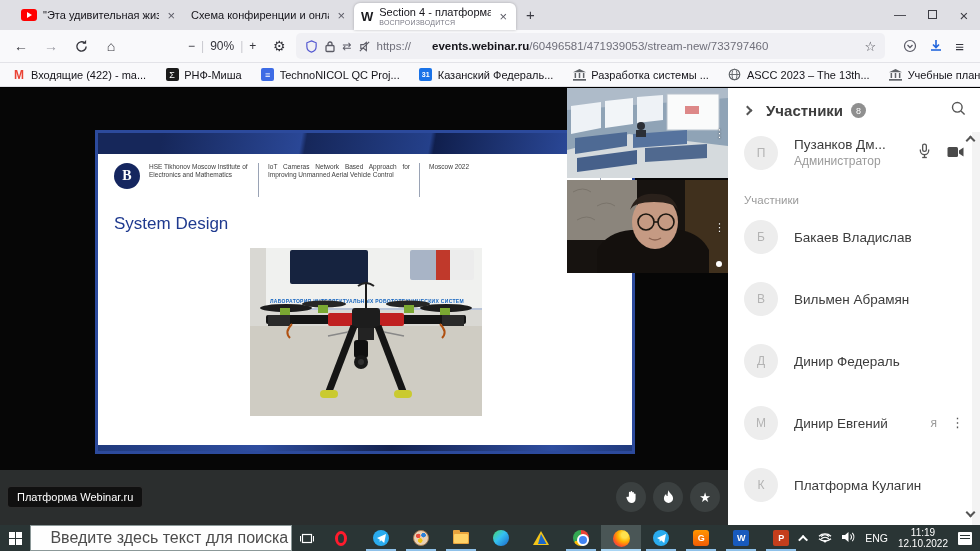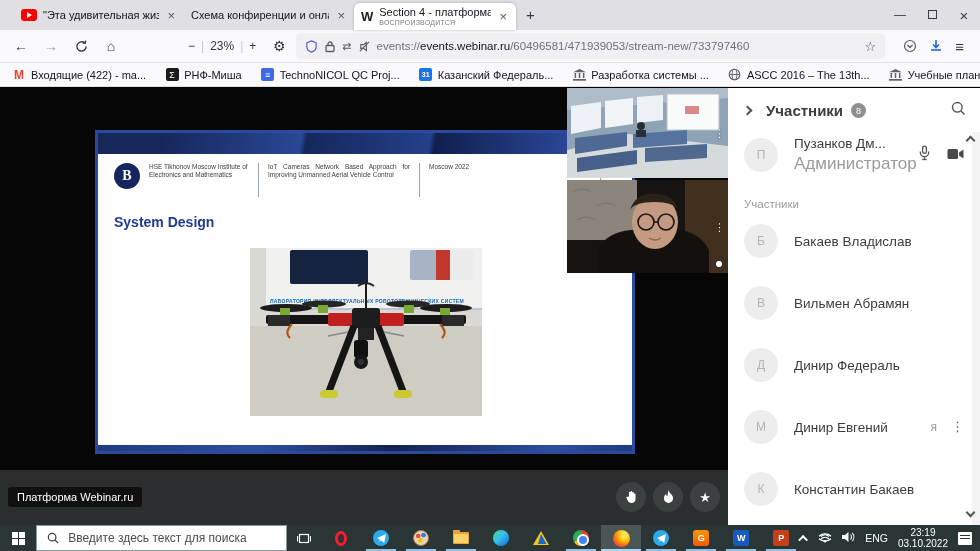--- a/index.html
+++ b/index.html
@@ -22,21 +22,21 @@
   .winctl span { width:32px; text-align:center; color:#3c3c43; font-size:12px; }
   .restore-glyph { display:inline-block; width:9px; height:9px; border:1px solid #3c3c43; }
 
   .toolbar { height:33px; background:#f9f9fb; border-bottom:1px solid #e3e3e8; display:flex; align-items:center; padding:0 8px; gap:4px; }
   .nav-btn { width:26px; text-align:center; font-size:14px; color:#35353c; flex:none; }
   .zoom-group { display:flex; align-items:center; gap:6px; margin:0 6px 0 60px; color:#35353c; font-size:12px; }
   .zoom-sep { color:#c9c9cf; }
   .urlbar { flex:1; height:26px; background:#f0f0f4; border-radius:5px; display:flex; align-items:center; gap:6px; padding:0 9px; min-width:0; }
   .url-text { font-size:11.5px; white-space:nowrap; overflow:hidden; }
   .url-prefix, .url-path { color:#6f6f7a; }
-  .url-domain { color:#15141a; font-weight:normal; }
+  .url-domain { color:#15141a; font-weight:bold;margin-left:21px; }
   .url-star { margin-left:auto; font-size:13px; color:#4a4a52; }
   .tb-icon { flex:none; display:grid; place-items:center; }
   .after-url { display:flex; align-items:center; gap:12px; padding:0 8px 0 14px; }
 
   .bookmarks { height:24px; background:#f9f9fb; border-bottom:1px solid #e0e0e5; display:flex; align-items:center; gap:19px; padding-left:12px; font-size:11px; color:#15141a; }
   .bm { display:flex; align-items:center; gap:5px; white-space:nowrap; }
   .bm-ic { width:14px; height:14px; display:grid; place-items:center; flex:none; }
   .ic-gmail { color:#ea4335; font-weight:bold; font-size:12px; }
   .ic-rnf { width:13px; height:13px; background:#1b1b1b; border-radius:2px; color:#fff; font-size:9px; display:grid; place-items:center; }
   .ic-tn { width:13px; height:13px; background:#3d6be5; border-radius:2px; color:#fff; font-size:9px; display:grid; place-items:center; }
@@ -50,21 +50,21 @@
   .slide { position:absolute; left:95px; top:42px; width:540px; height:324px; background:#fff; border:3px solid #2c4a9c; }
   .slide-band { height:21px; background:linear-gradient(100deg,#16275a 12%,#2a4796 38%,#16275a 39%,#24408a 62%,#101f4d 63%,#2a4796 88%,#16275a 100%); }
   .slide-head { display:flex; align-items:flex-start; gap:9px; margin:9px 16px 0 16px; }
   .hse-logo { width:26px; height:26px; border-radius:50%; background:#15265f; color:#fff; font-family:"Liberation Serif",serif; font-weight:bold; font-size:14px; display:grid; place-items:center; flex:none; }
   .sh-col { font-size:6.5px; line-height:1.3; color:#3c3c3c; }
   .sh-c1 { width:100px; }
   .sh-c2 { width:142px; text-align:justify; }
   .sh-c3 { width:78px; }
   .sh-div { width:1px; align-self:stretch; background:#9aa3b5; min-height:34px; }
   .slide-num { font-size:11px; font-weight:bold; color:#333; padding-top:4px; }
-  .slide-title { margin:17px 0 0 16px; font-size:14px; font-weight:bold; color:#1f3a8f; }
+  .slide-title { margin:17px 0 0 16px; font-size:17px; font-weight:normal; color:#1f3a8f; }
   .slide-bottom { position:absolute; left:0; right:0; bottom:0; height:6px; background:linear-gradient(90deg,#203a7d,#2e4d9f 30%,#14224f 55%,#2e4d9f 85%,#203a7d); }
 
   .photo { position:absolute; left:152px; top:115px; width:232px; height:168px; background:#cfccc3; overflow:hidden; }
   .photo-wall { position:absolute; left:0; right:0; top:0; height:78px; background:#d9d8d3; }
   .photo-banner { position:absolute; left:16px; right:0; top:0; height:62px; background:#f0f1ef; border-bottom:2px solid #b9c4d8; }
   .banner-blob1 { position:absolute; left:24px; top:2px; width:78px; height:34px; background:#16233f; border-radius:2px; }
   .banner-blob2 { position:absolute; right:8px; top:2px; width:64px; height:30px; background:linear-gradient(90deg,#a8b4c6 40%,#c0392b 40%,#c0392b 62%,#ececec 62%); border-radius:2px; }
   .banner-text { position:absolute; left:4px; right:2px; bottom:4px; font-size:5px; font-weight:bold; color:#1565c0; letter-spacing:.3px; white-space:nowrap; overflow:hidden; }
   .photo svg.drone { position:absolute; left:8px; top:34px; }
 
@@ -84,36 +84,36 @@
   .chev-right { width:7px; height:7px; border-right:2px solid #555; border-top:2px solid #555; transform:rotate(45deg); flex:none; }
   .panel-title { margin-left:15px; font-size:15px; color:#3d3d3d; font-weight:bold; }
   .count-badge { margin-left:8px; width:15px; height:15px; border-radius:50%; background:#8f8f8f; color:#fff; font-size:9px; display:grid; place-items:center; }
   .panel-search { margin-left:auto; }
   .sec-label { font-size:11.5px; color:#9b9b9b; margin:9px 0 2px 16px; }
   .p-row { display:flex; align-items:center; padding:8px 16px; }
   .avatar { width:34px; height:34px; border-radius:50%; background:#ededed; color:#b3b3b3; font-size:12px; display:grid; place-items:center; flex:none; }
   .p-name { margin-left:16px; font-size:13.5px; color:#3c3c3c; }
   .host-name { line-height:1.25; margin-left:16px; }
   .host-name .p-name { margin-left:0; }
-  .p-role { font-size:17px; color:#9b9b9b; }
+  .p-role { font-size:12px; color:#9b9b9b; }
   .host-icons { margin-left:auto; display:flex; gap:16px; align-items:center; }
   .row-right { margin-left:auto; display:flex; gap:14px; align-items:center; }
   .me-label { font-size:12px; color:#9b9b9b; }
   .dots-menu { color:#555; font-size:13px; line-height:.8; }
   .scroll-track { position:absolute; right:0; top:44px; bottom:0; width:8px; background:#f3f3f3; }
   .scroll-up { position:absolute; right:6px; top:49px; width:7px; height:7px; border-left:2px solid #555; border-top:2px solid #555; transform:rotate(45deg); }
   .scroll-down { position:absolute; right:6px; bottom:9px; width:7px; height:7px; border-right:2px solid #555; border-bottom:2px solid #555; transform:rotate(45deg); }
 
   
   .taskbar { position:absolute; left:0; right:0; bottom:0; height:26px; background:#2a3535; display:flex; align-items:stretch; color:#fff; }
   .start { width:38px; display:grid; place-items:center; }
   .win-logo { display:grid; grid-template-columns:6px 6px; grid-template-rows:6px 6px; gap:1px; transform:none; }
   .win-logo i { background:#fff; }
   .tb-search { width:262px; background:#fefefe; border:1px solid #8b9898; display:flex; align-items:center; gap:9px; padding:0 10px; }
-  .tb-search-text { font-size:12px; color:#4c4c4c; white-space:nowrap; }
+  .tb-search-text { font-size:16px; color:#4c4c4c; white-space:nowrap; }
   .taskview { width:36px; display:grid; place-items:center; }
   .apps { display:flex; }
   .app { width:40px; display:grid; place-items:center; position:relative; }
   .app.active { background:#4a5656; }
   .app .ind { position:absolute; bottom:0; left:5px; right:5px; height:2.5px; background:#8fc1e9; }
   .app.active .ind { left:0; right:0; background:#a9d6f5; }
   .ic-opera { width:12px; height:15px; border:3.5px solid #ff1b2d; border-radius:50%; }
   .ic-tg { width:16px; height:16px; border-radius:50%; background:#2aabee; display:grid; place-items:center; }
   .ic-paint { width:16px; height:16px; border-radius:50%; background:radial-gradient(circle at 30% 35%, #e74c3c 0 2px, transparent 2.5px), radial-gradient(circle at 68% 30%, #2980d9 0 2px, transparent 2.5px), radial-gradient(circle at 45% 68%, #f1c40f 0 2px, transparent 2.5px), #ead1b4; border:1px solid #a57c52; }
   .ic-folder { position:relative; width:16px; height:12px; background:#e8a33d; border-radius:1px; }
@@ -170,21 +170,21 @@
     <span class="nav-btn tb-icon">
       <svg width="13" height="13" viewBox="0 0 14 14">
           <path d="M12 7a5 5 0 11-1.6-3.7" fill="none" stroke="#35353c" stroke-width="1.5"></path>
           <path d="M12 0v4h-4z" fill="#35353c"></path>
         </svg>
     </span>
     <span class="nav-btn">⌂</span>
     <div class="zoom-group">
       <span>−</span>
       <span class="zoom-sep">|</span>
-      <span>23%</span>
+      <span>90%</span>
       <span class="zoom-sep">|</span>
       <span>+</span>
     </div>
     <span class="nav-btn">⚙</span>
     <div class="urlbar">
       <span class="tb-icon">
         <svg width="13" height="13" viewBox="0 0 14 14">
             <path d="M7 1l5 2v4c0 3-2.2 5.2-5 6-2.8-.8-5-3-5-6V3z" fill="none" stroke="#5559d1" stroke-width="1.3"></path>
           </svg>
       </span>
@@ -194,21 +194,21 @@
             <path d="M4 5.5V4a2 2 0 014 0v1.5" fill="none" stroke="#5b5b66" stroke-width="1.3"></path>
           </svg>
       </span>
       <span style="font-size:11px;color:#5b5b66;">⇄</span>
       <span class="tb-icon">
         <svg width="13" height="13" viewBox="0 0 14 14">
             <path d="M3 5h3l3-2.5v9L6 9H3z" fill="none" stroke="#5b5b66" stroke-width="1.2"></path>
             <line x1="2" y1="12" x2="12" y2="2" stroke="#5b5b66" stroke-width="1.3"></line>
           </svg>
       </span>
-      <span class="url-text"><span class="url-prefix">events://</span><span class="url-domain">events.webinar.ru</span><span class="url-path">/60496581/471939053/stream-new/733797460</span></span>
+      <span class="url-text"><span class="url-prefix">https://</span><span class="url-domain">events.webinar.ru</span><span class="url-path">/60496581/471939053/stream-new/733797460</span></span>
       <span class="url-star">☆</span>
     </div>
     <div class="after-url">
       <span class="tb-icon">
         <svg width="14" height="14" viewBox="0 0 14 14">
             <circle cx="7" cy="7" r="5.5" fill="none" stroke="#5b5b66" stroke-width="1.2"></circle>
             <path d="M4.5 6l2.5 2.5L9.5 6" fill="none" stroke="#5b5b66" stroke-width="1.3"></path>
           </svg>
       </span>
       <span class="tb-icon">
@@ -257,21 +257,21 @@
       <span>Разработка системы ...</span>
     </span>
     <span class="bm">
       <span class="bm-ic">
         <svg width="13" height="13" viewBox="0 0 14 14">
             <circle cx="7" cy="7" r="5.7" fill="none" stroke="#5f6368" stroke-width="1.2"></circle>
             <ellipse cx="7" cy="7" rx="2.6" ry="5.7" fill="none" stroke="#5f6368" stroke-width="1"></ellipse>
             <line x1="1.3" y1="7" x2="12.7" y2="7" stroke="#5f6368" stroke-width="1"></line>
           </svg>
       </span>
-      <span>ASCC 2016 – The 13th...</span>
+      <span>ASCC 2023 – The 13th...</span>
     </span>
     <span class="bm">
       <span class="bm-ic">
         <svg width="13" height="12" viewBox="0 0 13 12">
             <path d="M6.5 0L13 3.2H0z" fill="#5f6368"></path>
             <rect x="1.6" y="4" width="1.5" height="5" fill="#5f6368"></rect>
             <rect x="5.75" y="4" width="1.5" height="5" fill="#5f6368"></rect>
             <rect x="9.9" y="4" width="1.5" height="5" fill="#5f6368"></rect>
             <rect x="0" y="10" width="13" height="1.7" fill="#5f6368"></rect>
           </svg>
@@ -447,21 +447,21 @@
       <div class="p-row" style="margin-top:12px;">
         <span class="avatar">М</span>
         <span class="p-name">Динир Евгений</span>
         <span class="row-right">
           <span class="me-label">я</span>
           <span class="dots-menu">⋮</span>
         </span>
       </div>
       <div class="p-row" style="margin-top:12px;">
         <span class="avatar">К</span>
-        <span class="p-name">Константин Бакаев</span>
+        <span class="p-name">Платформа Кулагин</span>
       </div>
 
       <div class="scroll-track"></div>
       <span class="scroll-up"></span>
       <span class="scroll-down"></span>
     </div>
   </div>
 
   <div class="taskbar">
     <div class="start">
@@ -554,20 +554,20 @@
           </svg>
       </span>
       <span>
         <svg width="13" height="12" viewBox="0 0 13 12">
             <polygon points="0,4 3,4 6.5,1 6.5,11 3,8 0,8" fill="#fff"></polygon>
             <path d="M8.5 3.5a4 4 0 010 5M10.3 1.8a6.5 6.5 0 010 8.4" fill="none" stroke="#fff" stroke-width="1.1"></path>
           </svg>
       </span>
       <span class="tray-lang">ENG</span>
       <span class="tray-clock">
-        <div>23:19</div>
-        <div>03.10.2022</div>
+        <div>11:19</div>
+        <div>12.10.2022</div>
       </span>
       <span class="notif-icon"></span>
     </div>
   </div>
 
 </div>
 
 </body></html>

